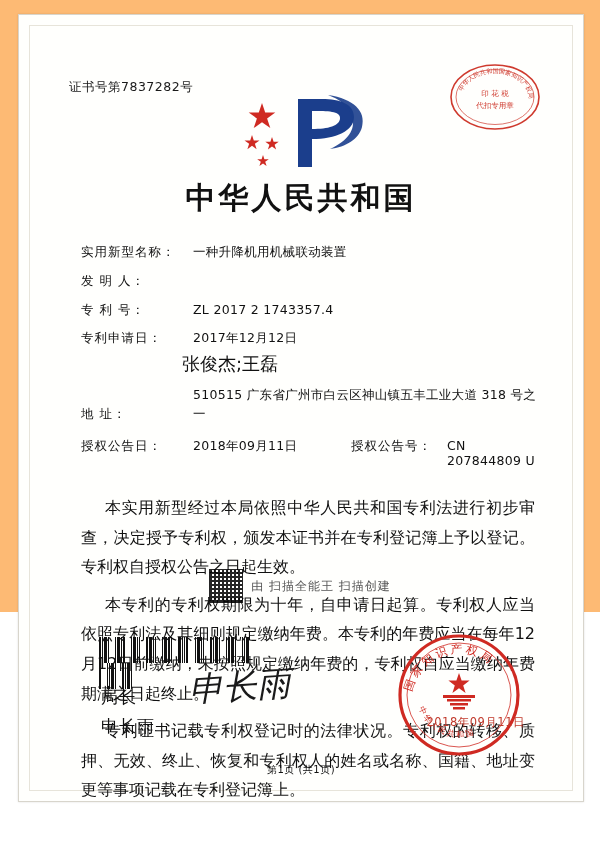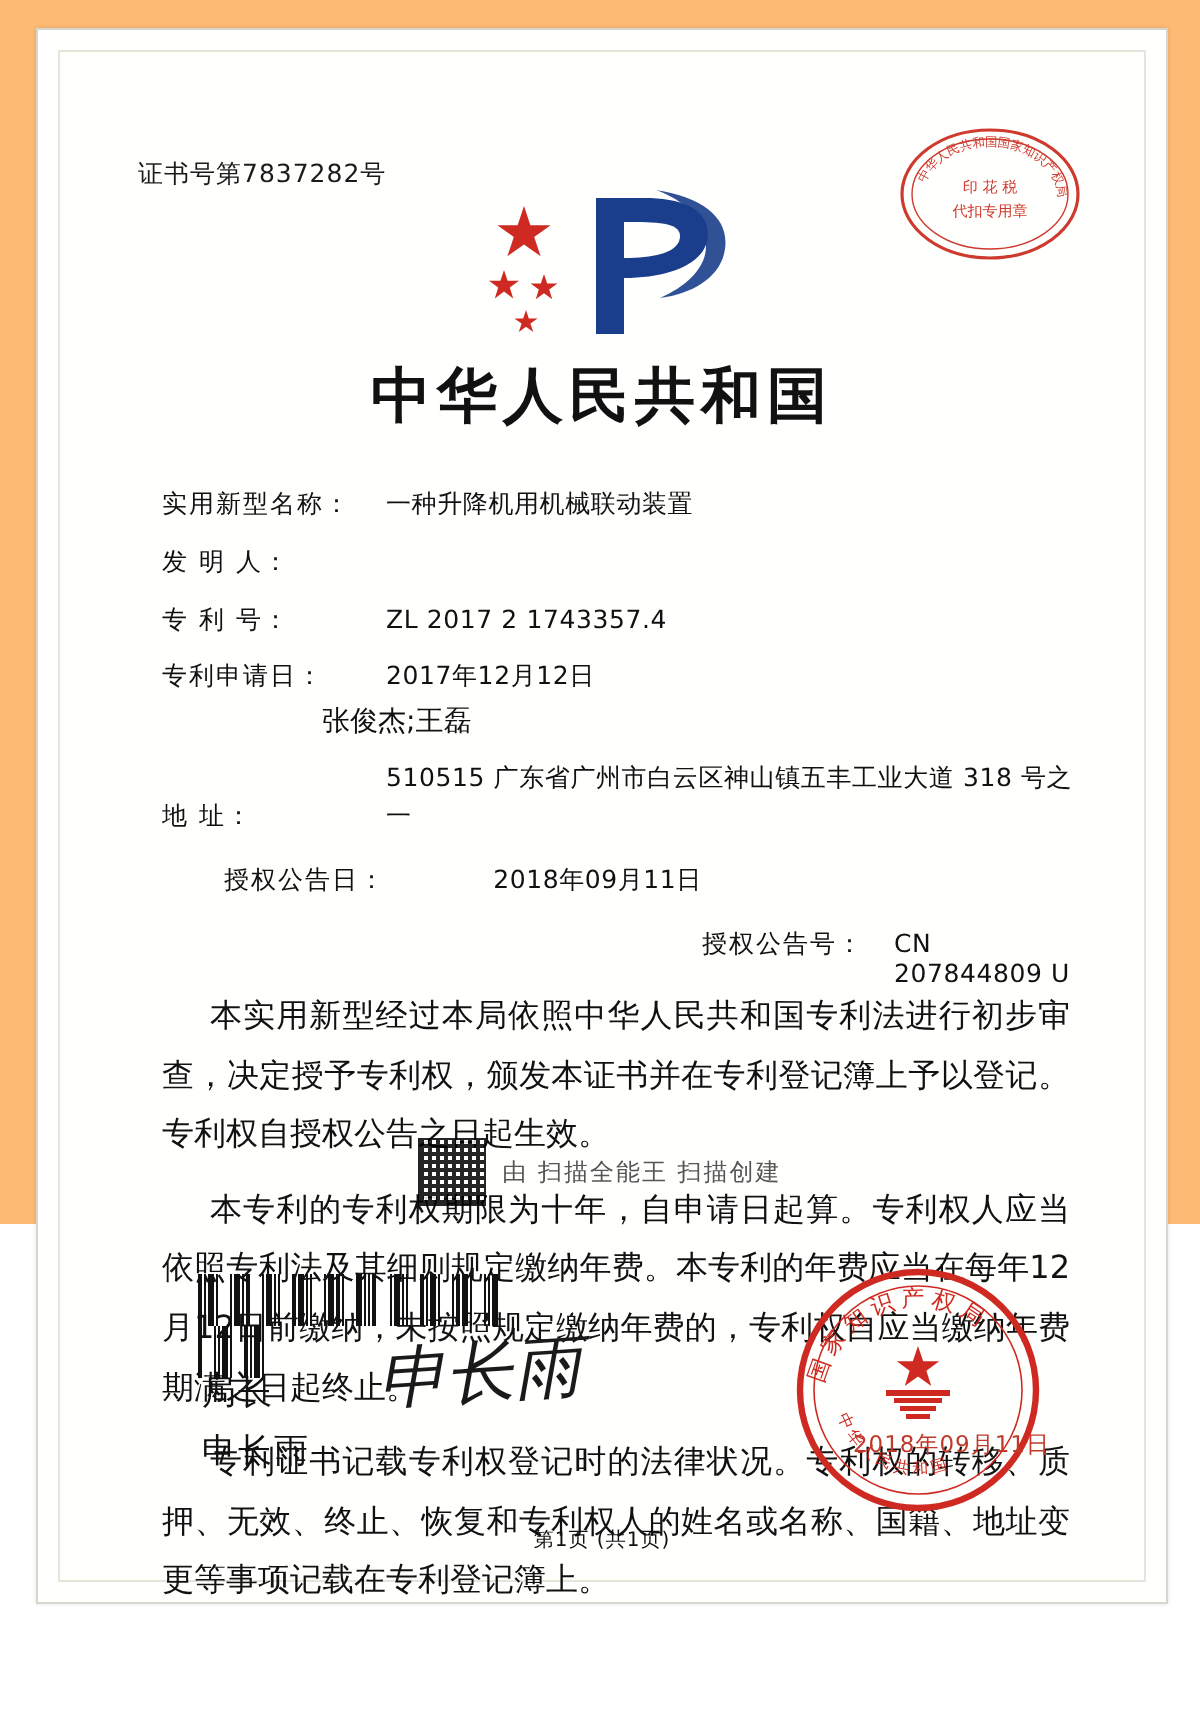--- a/index.html
+++ b/index.html
@@ -103,41 +103,39 @@
     flex: 0 0 auto;
     width: 112px;
     letter-spacing: 1px;
     white-space: nowrap;
   }
   .field-value {
     flex: 1 1 auto;
     letter-spacing: 0.3px;
   }
   .field-value2 {
-    margin-left: 80px;
-    font-size: 14px;
+    margin-left: 101px;
+    font-size: 18px;
     color: #111;
     margin-top: -6px;
     margin-bottom: 10px;
   }
   .row-split {
     display: flex;
     font-size: 12.5px;
     color: #111;
     margin-bottom: 10px;
   }
   .split-left {
     width: 270px;
     display: flex;
-    text-align: right;
   }
   .split-right {
     flex: 1;
     display: flex;
-    margin-top: 32px;
   }
   .split-right .field-label { width: 96px; }
 
   
   .body-text {
     position: absolute;
     left: 62px;
     right: 48px;
     top: 478px;
     font-size: 16px;

